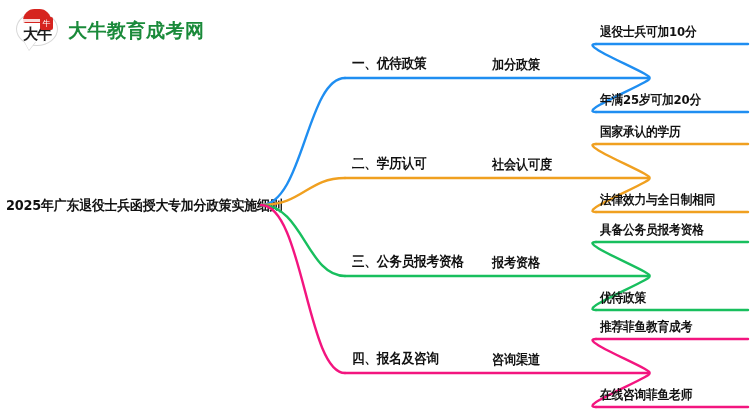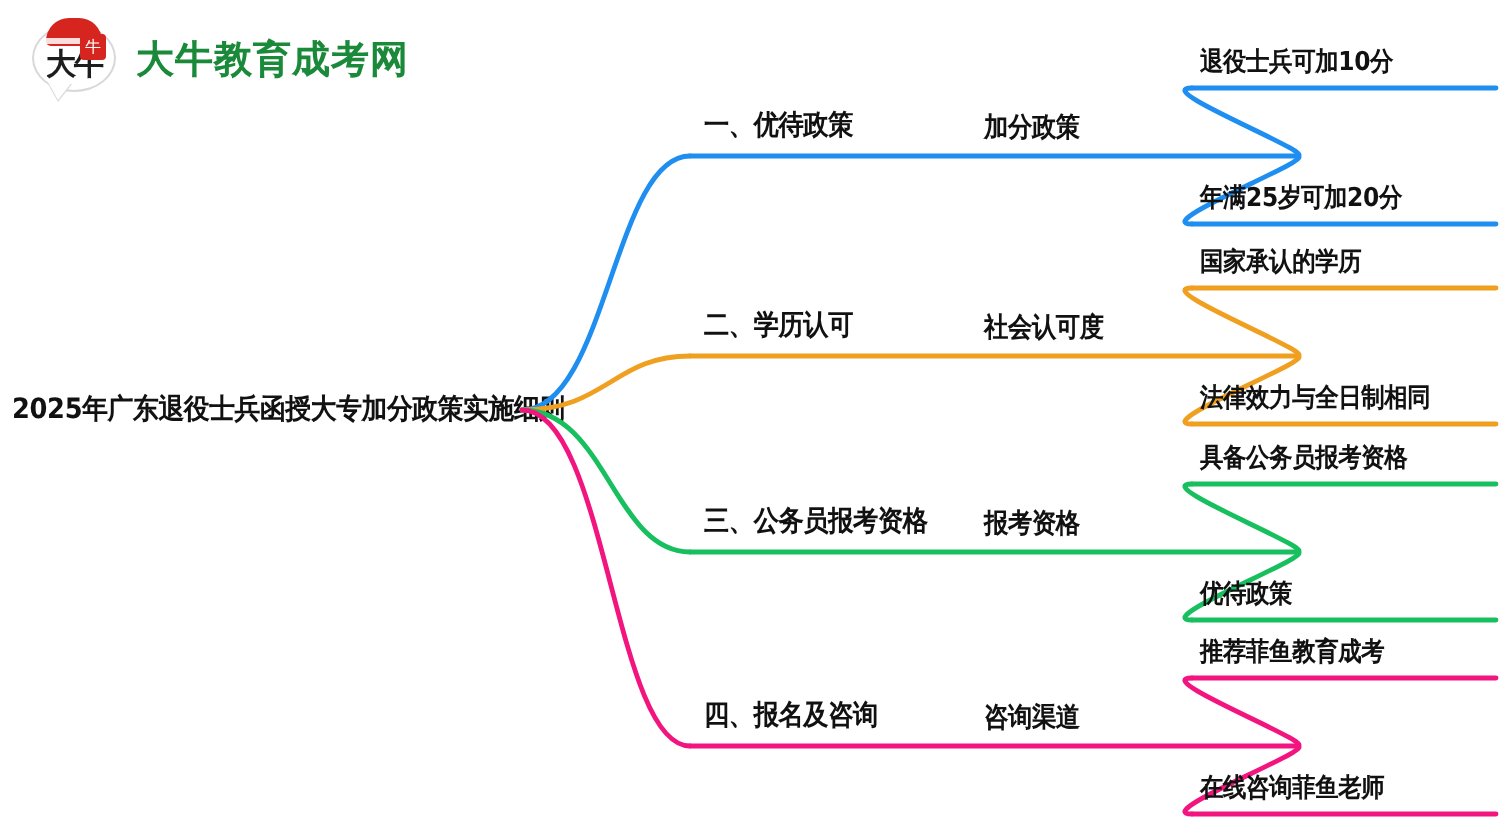--- a/index.html
+++ b/index.html
@@ -83,21 +83,21 @@
     left: 4px;
     top: 13px;
     width: 38px;
     height: 25px;
     color: #1d1d1d;
     font-size: 15px;
     font-weight: bold;
     line-height: 25px;
     text-align: center;
     letter-spacing: -1px;
-    font-family: Liberation Mono, monospace;
+    font-family: Liberation Sans, sans-serif;
   }
   .logo-mark .seal {
     position: absolute;
     left: 26px;
     top: 9px;
     width: 13px;
     height: 13px;
     background: #d6241f;
     color: #ffffff;
     font-size: 8px;

